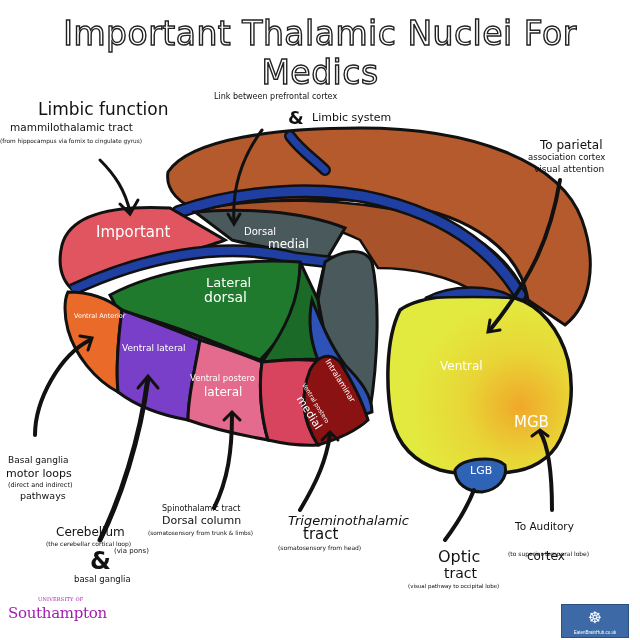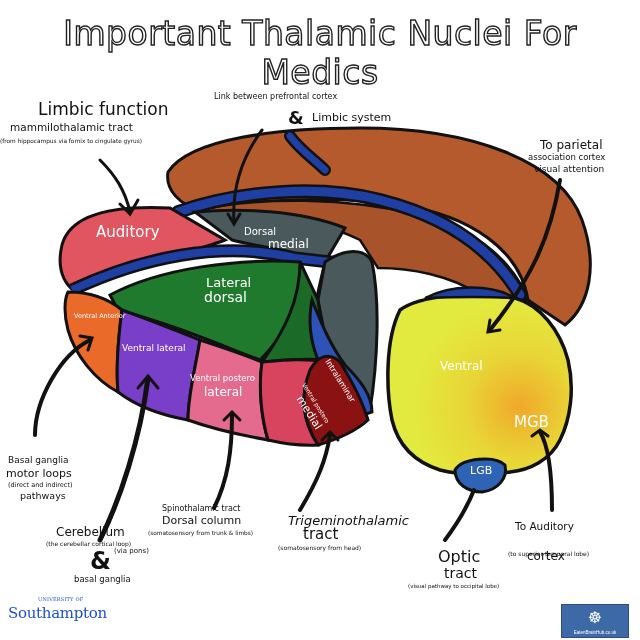--- a/index.html
+++ b/index.html
@@ -1,21 +1,21 @@
 <!DOCTYPE html>
 <html><head>
 <meta charset="utf-8">
 <style>
   html, body { margin: 0; padding: 0; background: #ffffff; }
   body { width: 640px; height: 640px; position: relative; overflow: hidden; font-family: "Liberation Sans", "DejaVu Sans", sans-serif; color: #111; }
   .title { position: absolute; left: 0; top: 14px; width: 640px; text-align: center; font-family: "DejaVu Sans", sans-serif; font-size: 33px; letter-spacing: 0.5px; color: #fff; -webkit-text-stroke: 1.4px #222; font-weight: normal; }
   svg.diagram { position: absolute; left: 0; top: 0; }
   .lbl { position: absolute; text-align: center; white-space: nowrap; line-height: 1.1; font-family: "DejaVu Sans", sans-serif; }
   .in { color: #fff; }
-  .logo-soton { position: absolute; left: 8px; top: 604px; font-family: "DejaVu Serif", serif; font-size: 15px; color: #1d4ed8; letter-spacing: -0.3px; }
+  .logo-soton { position: absolute; left: 8px; top: 604px; font-family: "DejaVu Serif", serif; font-size: 15px; color: #a21caf; letter-spacing: -0.3px; }
   .logo-soton .small { position: absolute; left: 30px; top: -8px; font-size: 5px; letter-spacing: 0.2px; }
   .logo-ebm { position: absolute; left: 561px; top: 604px; width: 66px; height: 32px; background: #3d6aa6; border: 1px solid #2c4f82; }
   .logo-ebm .glyph { position: absolute; left: 20px; top: 3px; width: 26px; height: 20px; color:#fff; font-size: 16px; text-align:center; line-height:20px; }
   .logo-ebm .url { position: absolute; left: 0; bottom: 2px; width: 100%; text-align: center; color: #fff; font-size: 4.5px; }
 </style>
 </head>
 <body>
 
 <div class="title">Important Thalamic Nuclei For Medics</div>
 
@@ -82,21 +82,21 @@
     <path stroke-width="4" d="M214,508 C228,480 232,450 232,415"></path>
     <path d="M224,420 L232,412 L240,420"></path>
     <path stroke-width="4" d="M300,510 C318,480 326,460 330,435"></path>
     <path d="M322,440 L330,432 L338,440"></path>
     <path stroke-width="4" d="M445,540 C460,520 468,505 474,490"></path>
     <path stroke-width="4" d="M552,510 C552,470 548,445 540,432"></path>
     <path d="M532,436 L540,430 L548,436"></path>
   </g>
 </svg>
 
-<div class="lbl in" style="left:96px;top:224px;font-size:15px;">Auditory</div>
+<div class="lbl in" style="left:96px;top:224px;font-size:15px;">Important</div>
 <div class="lbl in" style="left:244px;top:226px;font-size:10px;">Dorsal</div>
 <div class="lbl in" style="left:268px;top:238px;font-size:12px;">medial</div>
 <div class="lbl in" style="left:206px;top:276px;font-size:13px;">Lateral</div>
 <div class="lbl in" style="left:204px;top:290px;font-size:14px;">dorsal</div>
 <div class="lbl in" style="left:74px;top:313px;font-size:6.5px;">Ventral Anterior</div>
 <div class="lbl in" style="left:122px;top:344px;font-size:9px;">Ventral lateral</div>
 <div class="lbl in" style="left:190px;top:374px;font-size:8.5px;">Ventral postero</div>
 <div class="lbl in" style="left:204px;top:386px;font-size:12px;">lateral</div>
 <div class="lbl in" style="left:306px;top:382px;font-size:6px;transform:rotate(58deg);transform-origin:left top;">Ventral postero</div>
 <div class="lbl in" style="left:304px;top:394px;font-size:11px;transform:rotate(58deg);transform-origin:left top;">medial</div>

